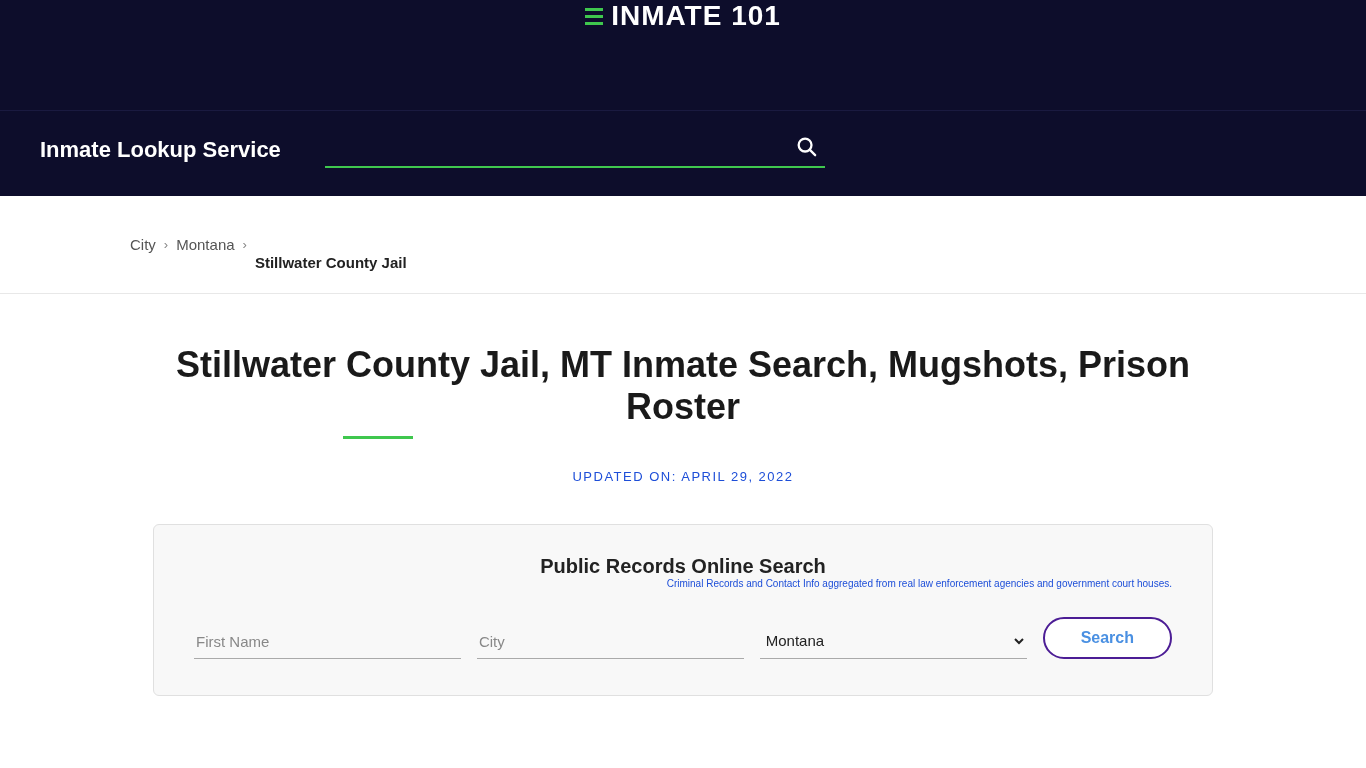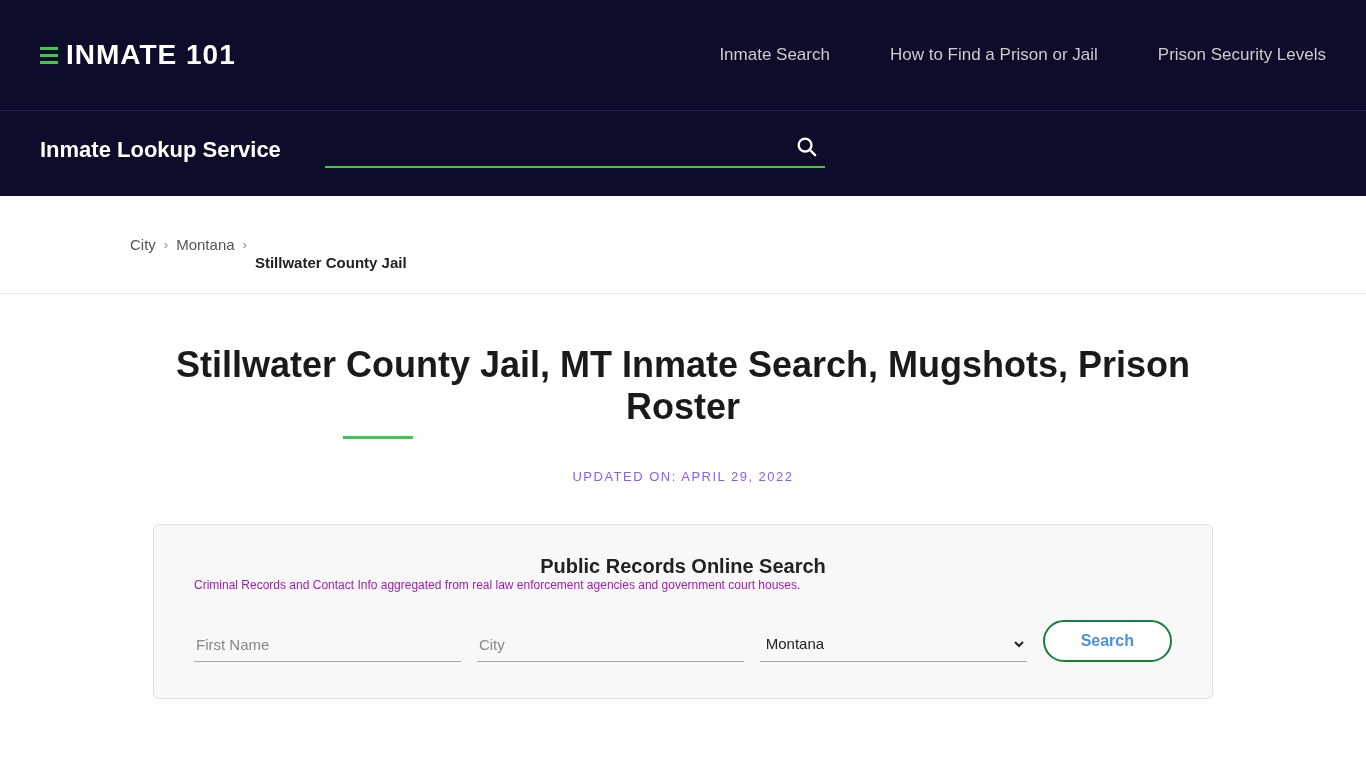--- a/index.html
+++ b/index.html
@@ -5,20 +5,21 @@
     *, *::before, *::after { box-sizing: border-box; margin: 0; padding: 0; }
     body { font-family: 'Helvetica Neue', Arial, sans-serif; background: #fff; color: #222; }
 
     
     .top-nav {
       background: #0d0d2b;
       display: flex;
       align-items: center;
       padding: 0 40px;
       height: 110px;
+      flex-direction: column;
     }
     .logo-area {
       display: flex;
       align-items: center;
       gap: 8px;
       text-decoration: none;
       flex-shrink: 0;
     }
     .logo-bars {
       display: flex;
@@ -147,43 +148,43 @@
       height: 3px;
       background: #3fc74e;
       margin: 8px auto 0;
       
       margin-left: calc(50% - 340px);
     }
     .updated-text {
       text-align: center;
       font-size: 13px;
       letter-spacing: 1.5px;
-      color: #8b5cf6;
+      color: #1d4ed8;
       text-transform: uppercase;
       margin-bottom: 40px;
     }
 
     
     .public-records-card {
       background: #f8f8f8;
       border: 1px solid #e0e0e0;
       border-radius: 6px;
       padding: 30px 40px 36px;
     }
     .card-title {
       text-align: center;
       font-size: 20px;
       font-weight: 700;
       color: #222;
       margin-bottom: 0;
     }
     .card-subtitle {
-      text-align: left;
-      font-size: 12px;
-      color: #a21caf;
+      text-align: right;
+      font-size: 10px;
+      color: #1d4ed8;
       margin-bottom: 28px;
     }
     .search-form {
       display: flex;
       align-items: flex-end;
       gap: 16px;
     }
     .form-field {
       display: flex;
       flex-direction: column;
@@ -197,21 +198,21 @@
       padding: 8px 2px;
       font-size: 15px;
       color: #222;
       outline: none;
       width: 100%;
     }
     .form-field input::placeholder { color: #888; font-size: 15px; }
     .form-field select { color: #222; font-size: 15px; appearance: auto; }
     .search-btn {
       background: #fff;
-      border: 2px solid #15803d;
+      border: 2px solid #4c1d95;
       color: #4a90e2;
       border-radius: 30px;
       padding: 10px 36px;
       font-size: 16px;
       font-weight: 600;
       cursor: pointer;
       white-space: nowrap;
       flex-shrink: 0;
     }
 
@@ -225,25 +226,20 @@
 
 <nav class="top-nav">
   <a class="logo-area" href="#">
     <div class="logo-bars">
       <span></span>
       <span></span>
       <span></span>
     </div>
     <span class="logo-text">INMATE 101</span>
   </a>
-  <div class="nav-links">
-    <a class="nav-link" href="#">Inmate Search</a>
-    <a class="nav-link" href="#">How to Find a Prison or Jail</a>
-    <a class="nav-link" href="#">Prison Security Levels</a>
-  </div>
 </nav>
 
 <div class="search-section">
   <span class="search-label">Inmate Lookup Service</span>
   <div class="search-input-wrap">
     <input type="text" placeholder="" style="">
     <button class="search-icon-btn">
       <svg width="22" height="22" viewBox="0 0 24 24" fill="none" stroke="currentColor" stroke-width="2.5" stroke-linecap="round" stroke-linejoin="round">
         <circle cx="11" cy="11" r="7"></circle>
         <line x1="16.5" y1="16.5" x2="22" y2="22"></line>

